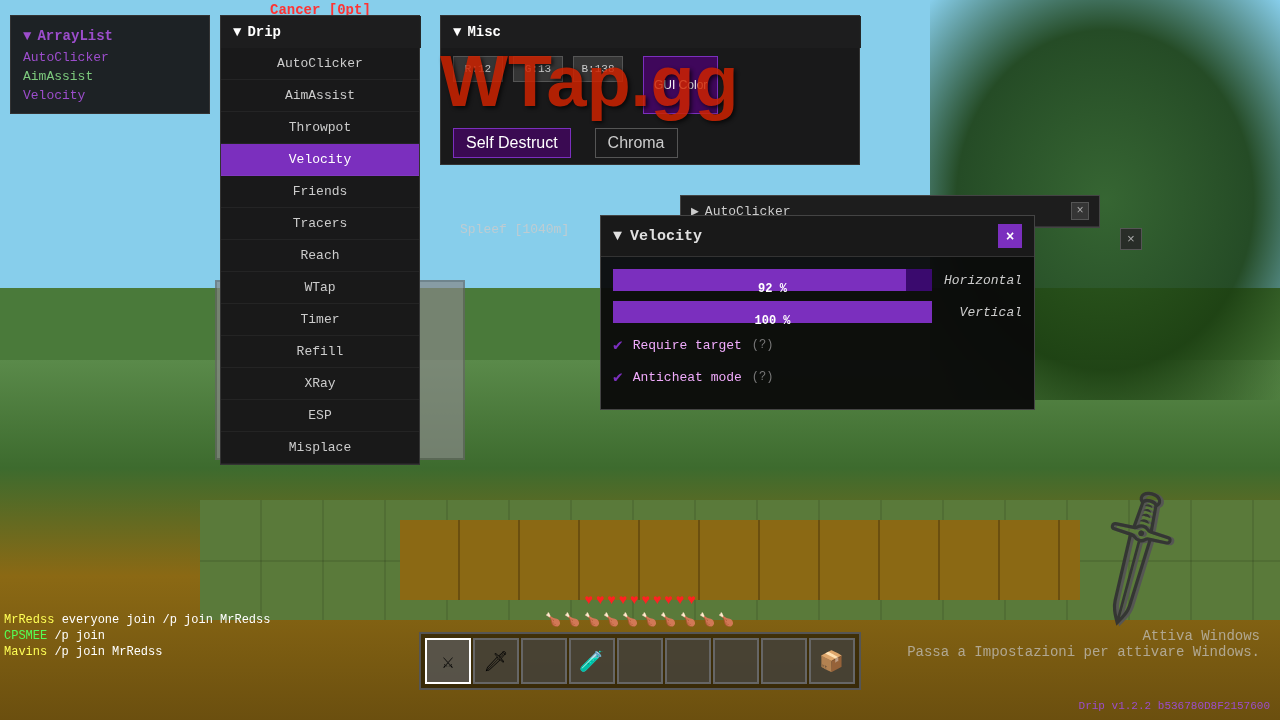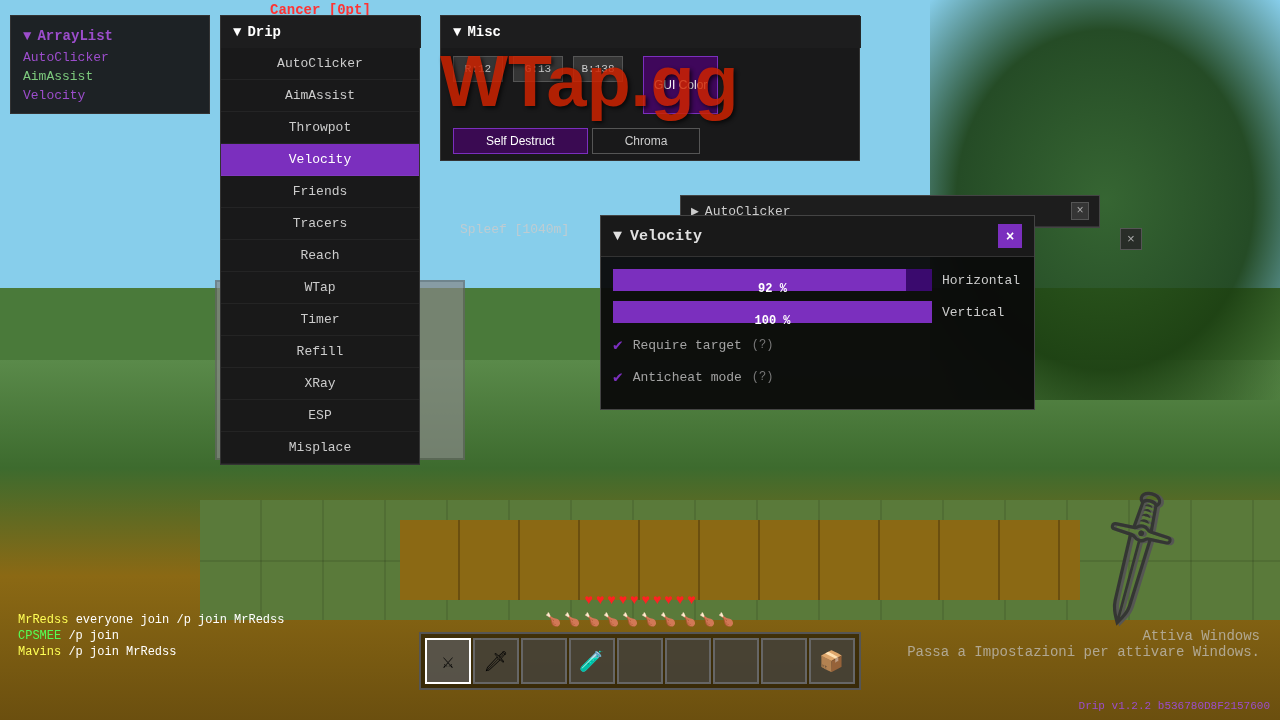--- a/index.html
+++ b/index.html
@@ -197,24 +197,24 @@
       display: flex;
       gap: 0;
       background: rgba(25,25,25,0.95);
       padding: 6px 12px;
     }
 
     .misc-btn {
       background: rgba(80,0,120,0.6);
       border: 1px solid #7b2fbe;
       color: #fff;
-      padding: 5px 32px;
-      font-size: 12px;
+      padding: 5px 12px;
+      font-size: 16px;
       cursor: pointer;
-      margin-right: 4px;
+      margin-right: 24px;
     }
 
     .misc-btn.outline {
       background: transparent;
       border: 1px solid #555;
       color: #ccc;
     }
 
     
     .drip-watermark {
@@ -349,38 +349,39 @@
       font-size: 12px;
       font-weight: bold;
       pointer-events: none;
       margin-top: 9px;
     }
 
     .slider-label {
       color: #ccc;
       font-size: 13px;
       min-width: 80px;
-      text-align: left;
+      text-align: right;
+      font-style: italic;
     }
 
     .checkbox-row {
       display: flex;
       align-items: center;
       gap: 10px;
       margin-bottom: 8px;
       padding: 2px 0;
     }
 
     .checkbox-check {
       color: #7b2fbe;
       font-size: 16px;
     }
 
     .checkbox-label {
-      color: #a3a3a3;
+      color: #f0abfc;
       font-size: 13px;
     }
 
     .help-hint {
       color: #777;
       font-size: 12px;
     }
 
     
     .spleet-hud {
@@ -418,21 +419,21 @@
       justify-content: center;
       font-size: 13px;
     }
 
     
     .chat-area {
       position: absolute;
       bottom: 55px;
       left: 0;
       width: 420px;
-      padding: 4px 18px;
+      padding: 4px 4px;
     }
 
     .chat-line {
       font-size: 12px;
       margin-bottom: 2px;
     }
 
     .chat-name { color: #aaa; }
     .chat-name.green { color: #55ff55; }
     .chat-name.yellow { color: #ffff55; }

